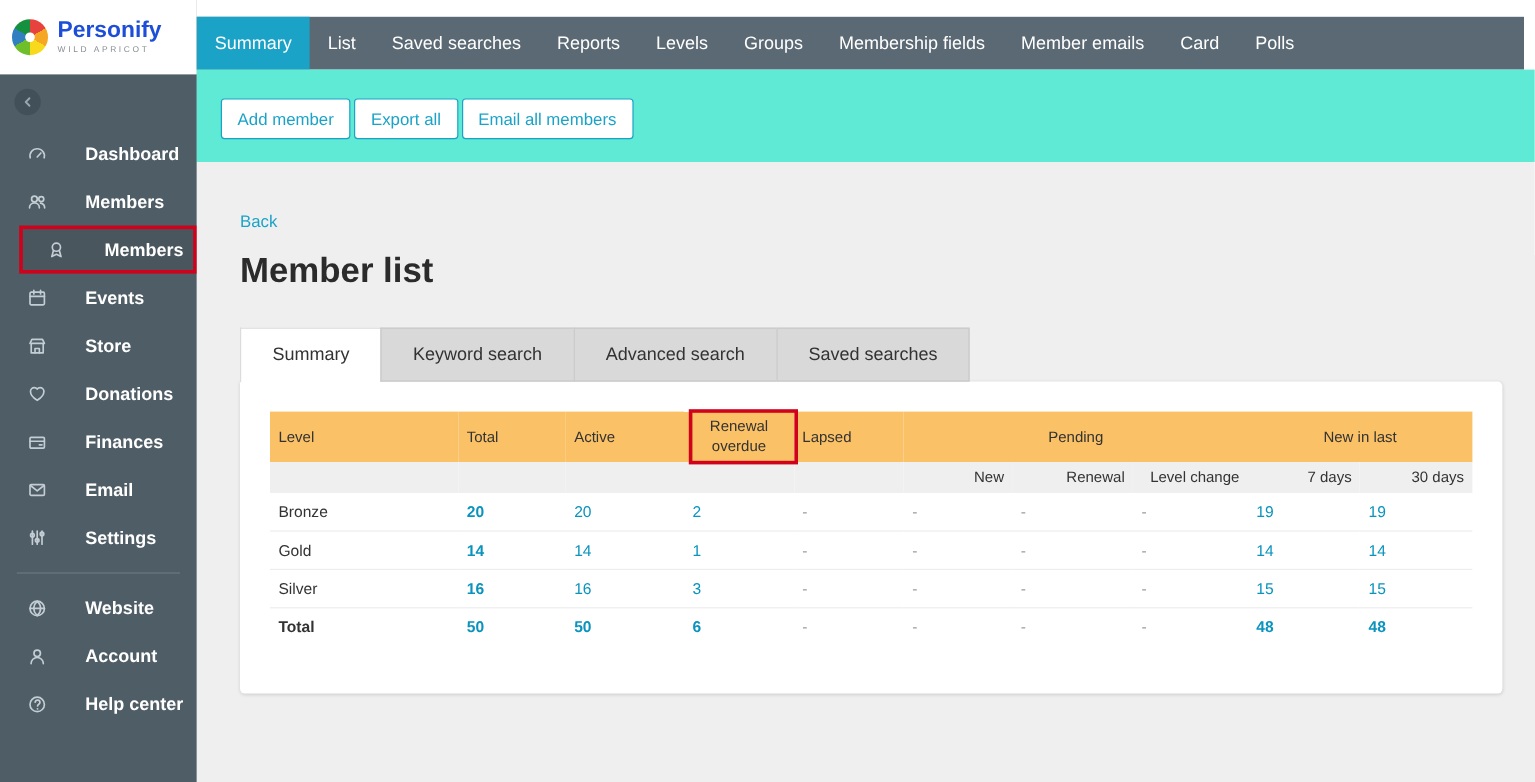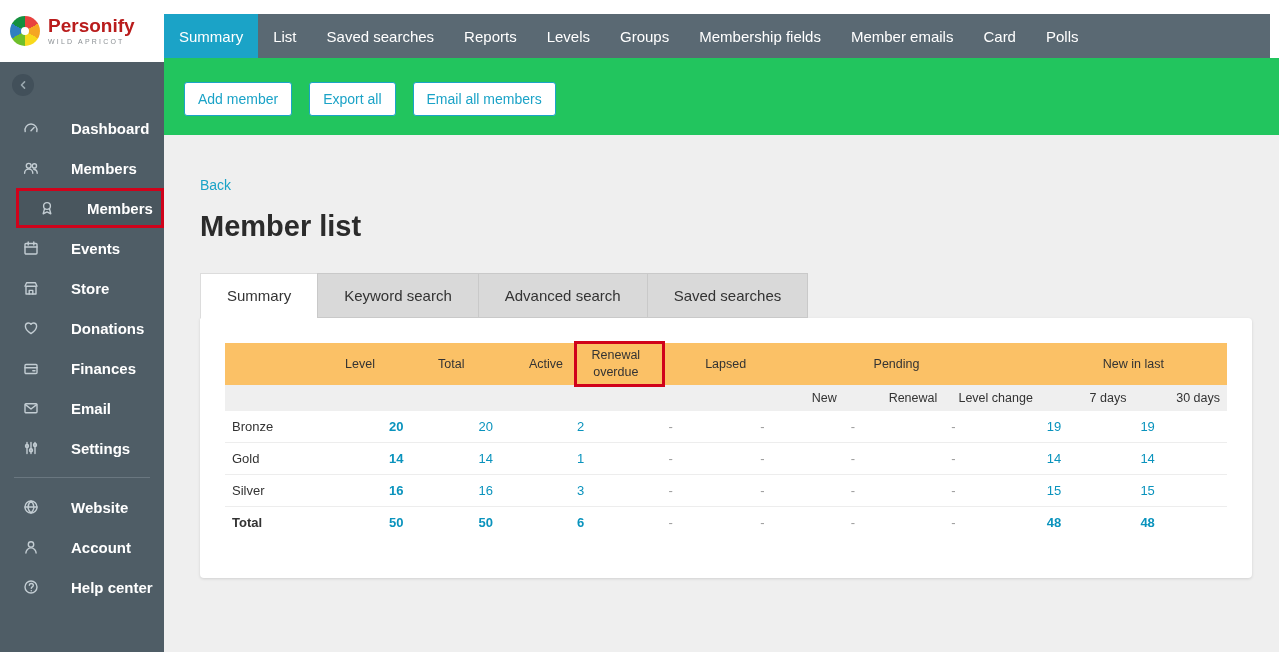--- a/index.html
+++ b/index.html
@@ -12,21 +12,21 @@
   }
   .app { display:flex; width:100%; height:100%; }
 
   
   .sidebar { width:164px; flex:0 0 164px; background:var(--sidebar,#4f5d66); display:flex; flex-direction:column; }
   .logo { height:62px; background:#fff; display:flex; align-items:center; gap:8px; padding:0 10px; cursor:pointer; }
   .pinwheel { width:30px; height:30px; border-radius:50%; flex:0 0 30px; position:relative;
     background:conic-gradient(#e8423f 0 60deg,#f5a623 60deg 120deg,#f8d91c 120deg 180deg,#6fbf2a 180deg 240deg,#2f7fc1 240deg 300deg,#15903f 300deg 360deg); }
   .pinwheel::after { content:""; position:absolute; inset:37%; background:#fff; border-radius:50%; }
   .brand-text { display:flex; flex-direction:column; line-height:1.05; }
-  .brand-name { font-size:19px; font-weight:bold; color:#b91c1c; }
+  .brand-name { font-size:19px; font-weight:bold; color:#1d4ed8; }
   .brand-sub { font-size:7px; letter-spacing:2.2px; color:#8a8f93; margin-top:2px; }
 
   .collapse-btn { width:22px; height:22px; border-radius:50%; background:#42505a; color:#9aa7ae;
     display:flex; align-items:center; justify-content:center; margin:12px 0 12px 12px; cursor:pointer; }
   .collapse-btn svg { width:14px; height:14px; }
 
   .side-nav { display:flex; flex-direction:column; }
   .side-item { height:40px; display:flex; align-items:center; gap:31px; padding:0 10px 0 22px;
     color:#ffffff; font-size:15px; font-weight:bold; cursor:pointer; white-space:nowrap; }
   .side-item .icn { width:18px; height:18px; color:#c3cdd3; flex:0 0 18px; }
@@ -35,41 +35,41 @@
   .side-divider { height:1px; background:#6a7780; margin:9px 14px; }
 
   
   .main-col { flex:1; display:flex; flex-direction:column; min-width:0; }
 
   .topbar { background:#fff; padding:14px 9px 0 0; }
   .topnav { background:var(--topnav,#5a6973); height:44px; display:flex; align-items:stretch; }
   .top-tab { display:flex; align-items:center; padding:0 15px; color:#fff; font-size:15px; cursor:pointer; white-space:nowrap; }
   .top-tab.active { background:var(--accent,#1ba3c7); }
 
-  .toolbar { background:#22c55e; padding:24px 0 19px 20px; display:flex; gap:17px; }
+  .toolbar { background:#5eead4; padding:24px 0 19px 20px; display:flex; gap:3px; }
   .tbtn { background:#fff; border:1px solid var(--accent,#1ba3c7); color:var(--accent,#1ba3c7);
     font-family:"Liberation Sans",sans-serif; font-size:14px; padding:8px 13px; border-radius:3px; cursor:pointer; }
 
   .content { background:#efefef; flex:1; padding:41px 27px 0 36px; overflow:hidden; }
   .back-link { color:var(--accent,#1ba3c7); font-size:14px; text-decoration:none; cursor:pointer; display:inline-block; }
   .page-title { font-size:29px; font-weight:bold; color:#2b2b2b; margin-top:16px; }
 
   .tabs { display:flex; margin-top:30px; position:relative; z-index:2; }
   .tab { padding:13px 26px; font-size:15px; color:#333; background:#d9d9d9;
     border:1px solid #c9c9c9; border-right:none; cursor:pointer; white-space:nowrap; }
   .tab:last-child { border-right:1px solid #c9c9c9; }
   .tab.active { background:#fff; border-color:#dcdcdc; border-bottom:1px solid #fff; margin-bottom:-1px; }
 
   .card { background:#fff; border-radius:0 4px 4px 4px; box-shadow:0 1px 3px rgba(0,0,0,0.13);
     padding:25px 25px 40px 25px; min-height:252px; position:relative; z-index:1; }
 
   table.member-table { width:100%; border-collapse:collapse; font-size:12.5px; table-layout:fixed; }
   .orange-row th { background:var(--orange,#fbc166); font-weight:normal; color:#333;
     height:42px; padding:4px 7px; vertical-align:middle; line-height:1.35; }
-  th.single { text-align:right; }
+  th.single { text-align:left; }
   th.grp { text-align:center; }
   th.annotated { text-align:center; position:relative; }
   .ann-box { position:absolute; top:-2px; bottom:-2px; left:4px; right:-3px;
     border:3px solid var(--red,#d0021b); pointer-events:none; }
   .sub-row td { background:#efefef; text-align:right; padding:6px 7px; font-size:12.5px; color:#333; }
   tbody.data td { padding:8px 7px; text-align:left; border-bottom:1px solid #ededed; font-size:13px; background:#fff; }
   tbody.data tr.total-row td { border-bottom:none; }
   td.level-cell { color:#333; }
   td.num { color:#0a93bd; cursor:pointer; }
   td.dash { color:#9b9b9b; }

